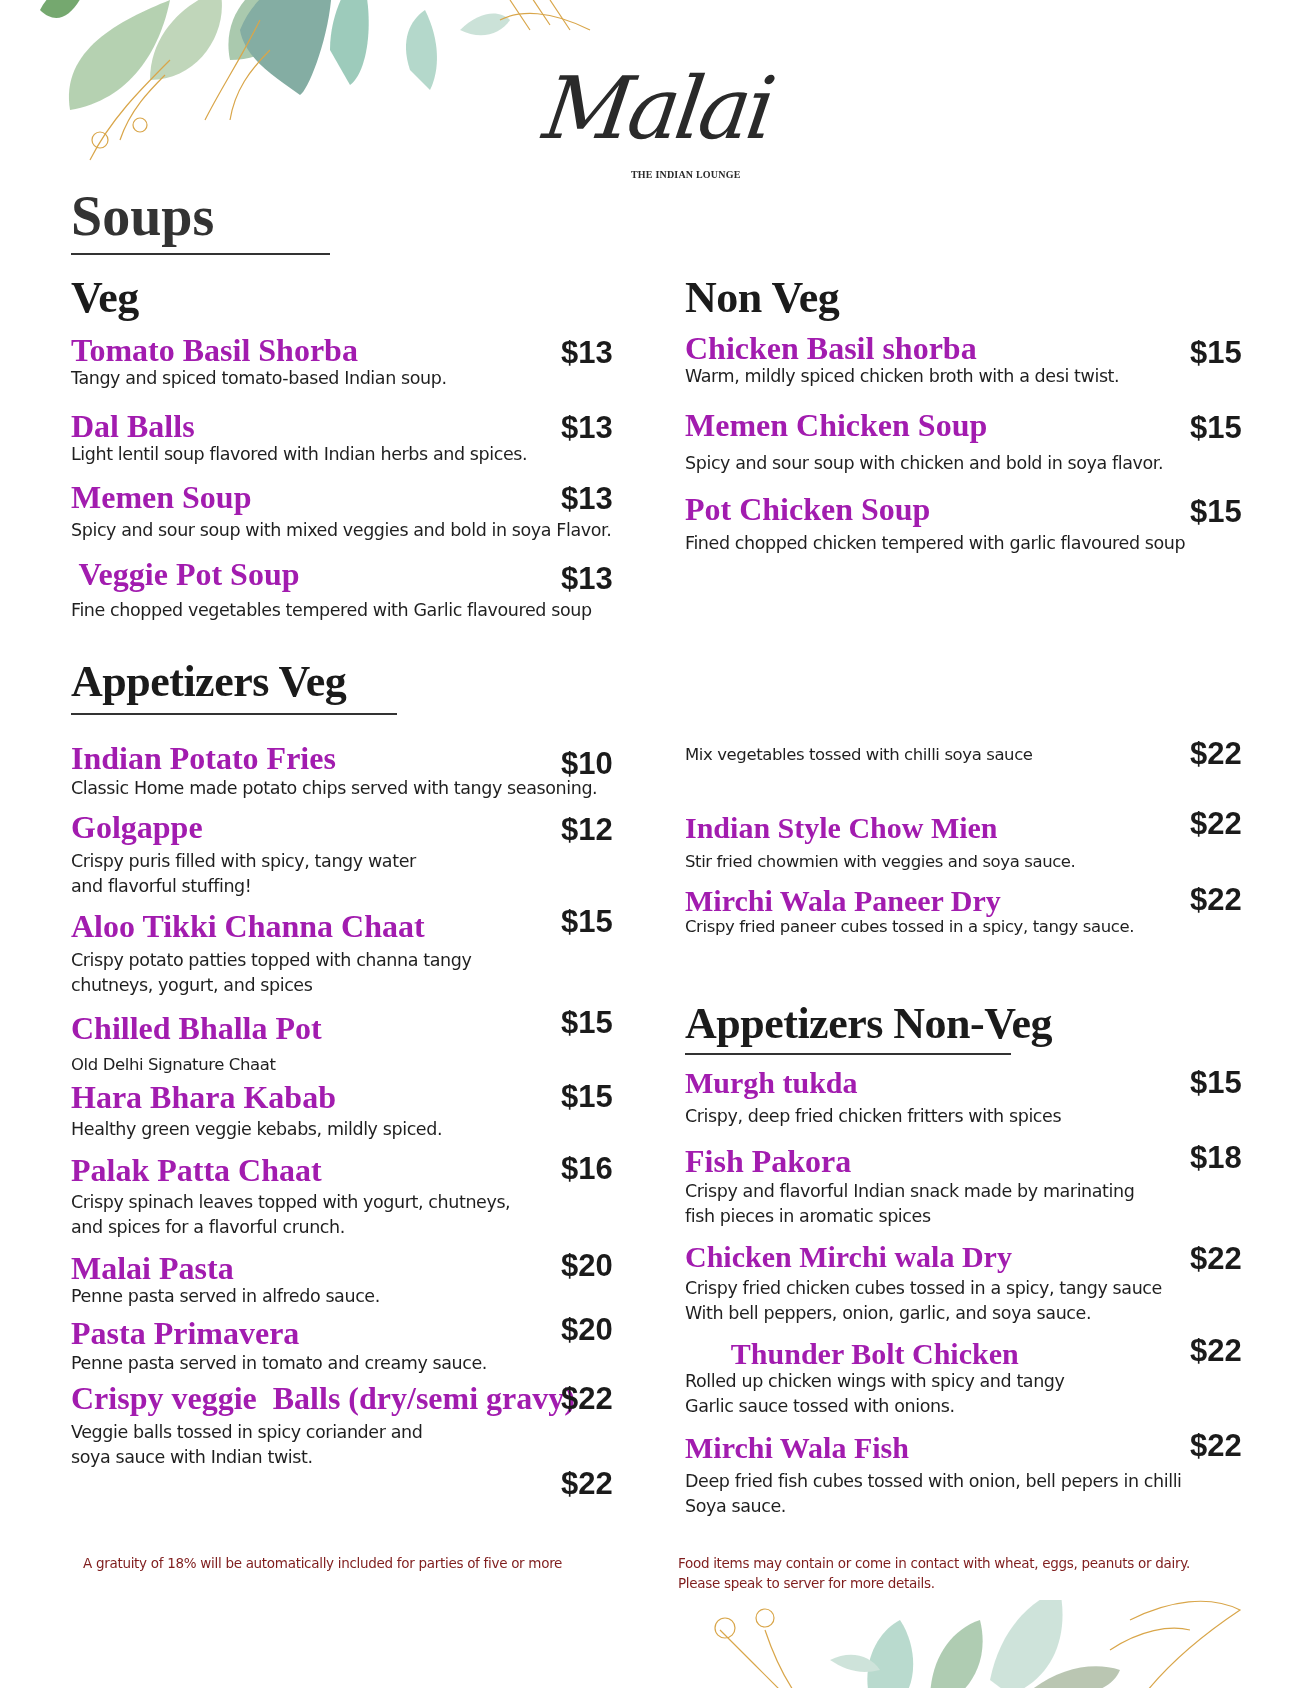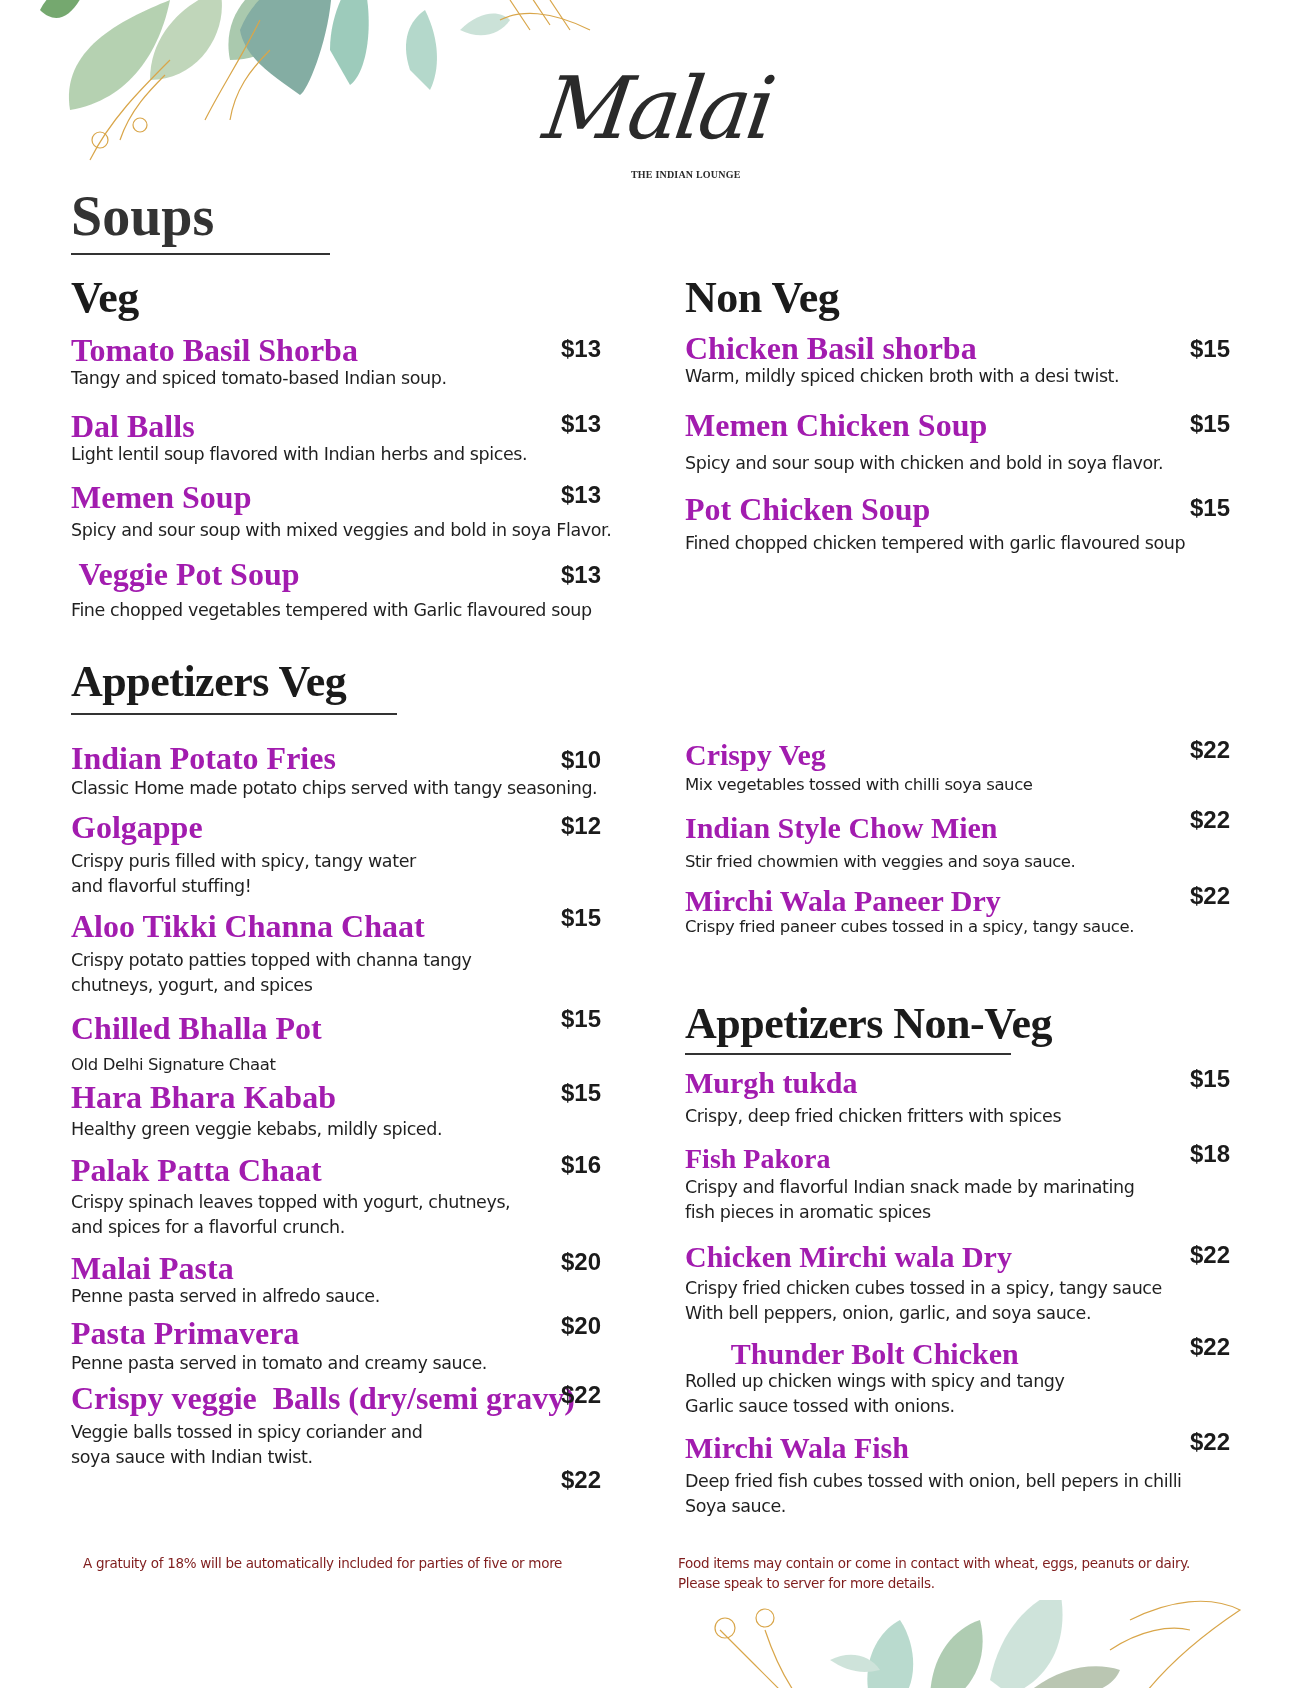--- a/index.html
+++ b/index.html
@@ -18,21 +18,21 @@
   
   .section-title { position: absolute; font-family: "Liberation Serif", serif; font-weight: bold; color: #1b1b1b; line-height: 1; white-space: nowrap; }
   .soups-title { left: 71px; top: 188px; font-size: 56px; color: #333; }
   .rule { position: absolute; height: 2px; background: #333; }
   .sub-title { font-size: 44px; letter-spacing: -0.5px; }
 
   
   .item { position: absolute; }
   .item-name { font-family: "Liberation Serif", serif; font-size: 32px; color: #a21caf; line-height: 1; white-space: nowrap; font-weight: bold; }
   .item-desc { font-family: "DejaVu Sans", sans-serif; font-size: 17.5px; color: #1f1f1f; line-height: 25px; white-space: pre-line; letter-spacing: -0.4px; }
-  .price { position: absolute; font-family: "Liberation Sans", sans-serif; font-weight: bold; font-size: 24px; color: #1b1b1b; line-height: 1; white-space: nowrap; }
+  .price { position: absolute; font-family: "Liberation Sans", sans-serif; font-weight: bold; font-size: 31px; color: #1b1b1b; line-height: 1; white-space: nowrap; }
 
   .footer-note { position: absolute; font-family: "DejaVu Sans", sans-serif; font-size: 13.5px; color: #7f1d1d; line-height: 20px; white-space: pre-line; letter-spacing: -0.3px; }
 </style>
 </head>
 <body>
 
 <div class="page">
 
   <svg class="foliage-top" viewBox="0 0 580 200">
     <g opacity="0.85">
@@ -168,21 +168,20 @@
   <div class="item" style="left:71px; top:1382px;">
     <div class="item-name" style="white-space:pre;">Crispy veggie  Balls (dry/semi gravy)</div>
     <div class="item-desc" style="margin-top:6px;">Veggie balls tossed in spicy coriander and
 soya sauce with Indian twist.</div>
   </div>
   <div class="price" style="left:561px; top:1383px;">$22</div>
 
   <div class="price" style="left:561px; top:1468px;">$22</div>
 
   <div class="item" style="left:685px; top:740px;">
-    <div class="item-name" style="font-size:30px;">Crispy Veg</div>
     <div class="item-desc" style="font-size:16.5px; margin-top:2px;">Mix vegetables tossed with chilli soya sauce</div>
   </div>
   <div class="price" style="left:1190px; top:738px;">$22</div>
 
   <div class="item" style="left:685px; top:813px;">
     <div class="item-name" style="font-size:30px;">Indian Style Chow Mien</div>
     <div class="item-desc" style="font-size:16.5px; margin-top:6px;">Stir fried chowmien  with veggies and soya sauce.</div>
   </div>
   <div class="price" style="left:1190px; top:808px;">$22</div>
 
@@ -195,21 +194,21 @@
   <div class="section-title sub-title" style="left:685px; top:1002px;">Appetizers Non-Veg</div>
   <div class="rule" style="left:685px; top:1053px; width:326px;"></div>
 
   <div class="item" style="left:685px; top:1068px;">
     <div class="item-name" style="font-size:30px;">Murgh tukda</div>
     <div class="item-desc" style="margin-top:6px;">Crispy, deep fried chicken fritters with spices</div>
   </div>
   <div class="price" style="left:1190px; top:1067px;">$15</div>
 
   <div class="item" style="left:685px; top:1145px;">
-    <div class="item-name" style="font-size:28px;">Fish Pakora</div>
+    <div class="item-name" style="font-size:32px;">Fish Pakora</div>
     <div class="item-desc" style="margin-top:2px;">Crispy and flavorful Indian snack made by marinating
 fish pieces in aromatic spices</div>
   </div>
   <div class="price" style="left:1190px; top:1142px;">$18</div>
 
   <div class="item" style="left:685px; top:1242px;">
     <div class="item-name" style="font-size:30px;">Chicken Mirchi wala Dry</div>
     <div class="item-desc" style="margin-top:4px;">Crispy fried chicken cubes tossed in a spicy, tangy sauce
 With bell peppers, onion, garlic, and soya sauce.</div>
   </div>

